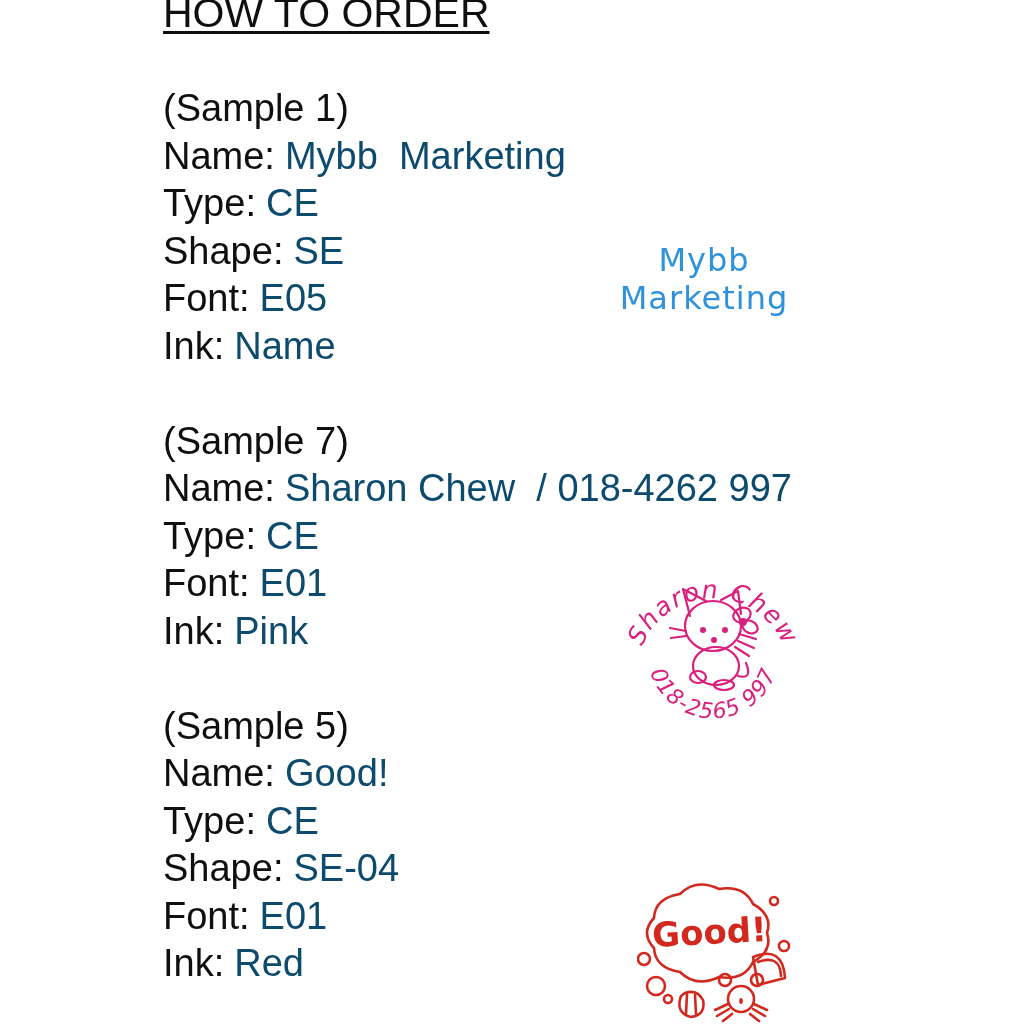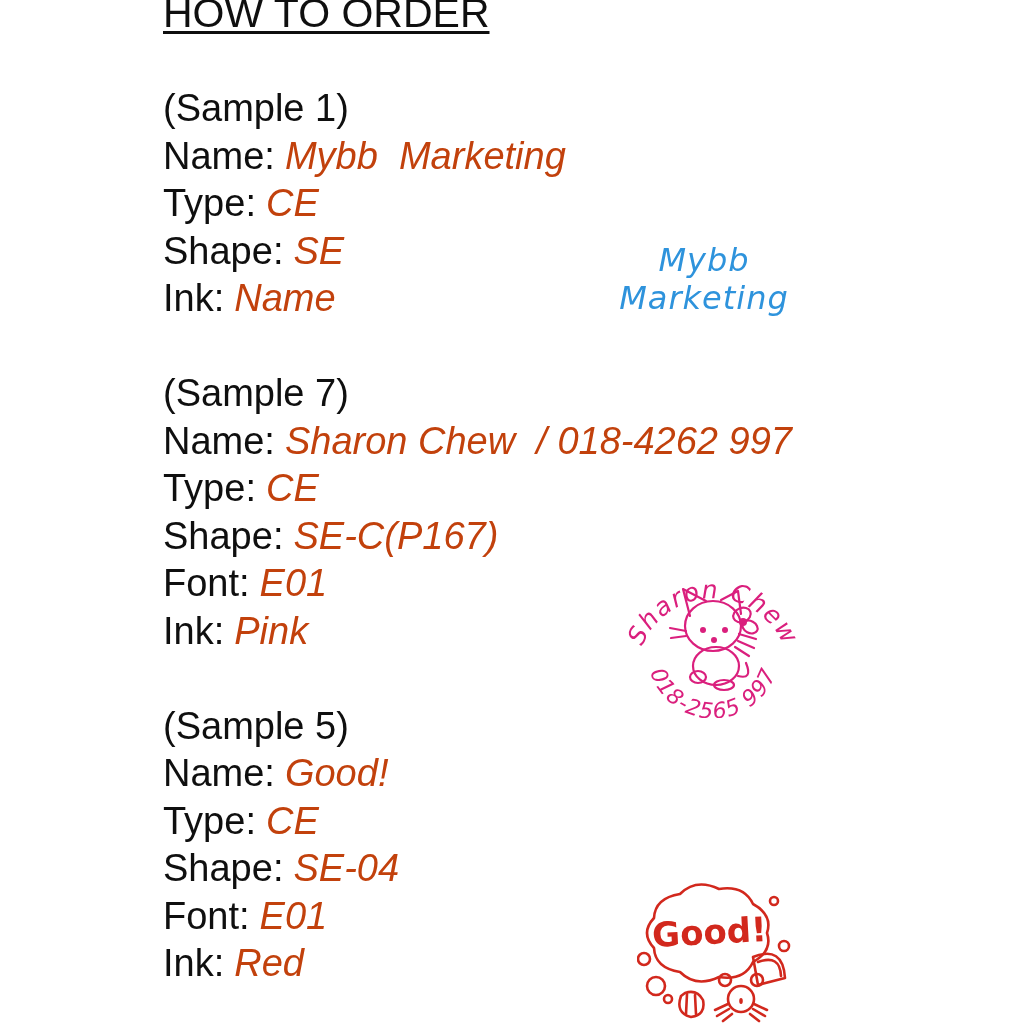--- a/index.html
+++ b/index.html
@@ -4,53 +4,52 @@
 <style>
   html,body{margin:0;padding:0;}
   body{
     width:1024px;height:1024px;background:#ffffff;overflow:hidden;position:relative;
     font-family:"Liberation Sans", sans-serif;color:#0f0f0f;
   }
   .doc{position:absolute;left:163px;top:-10px;font-size:38px;line-height:47.5px;}
   .line{height:47.5px;white-space:nowrap;}
   .title{font-size:41px;text-decoration:underline;text-decoration-thickness:3px;text-underline-offset:4px;}
   .lbl{color:#0f0f0f;margin-right:10px;margin-top:46px;}
-  .val{color:#c2410c;white-space:pre-wrap;font-style:italic;}
+  .val{color:#0c4a6e;white-space:pre-wrap;}
   .stamp-blue{
     position:absolute;left:594px;top:241px;width:220px;text-align:center;
     color:#2e93dc;font-family:"DejaVu Sans", sans-serif;font-size:32px;line-height:38px;
     letter-spacing:1px;
-    font-style:italic;
   }
   .stamp-svg{position:absolute;}
   .pink-stroke{stroke:#da1f7d;fill:none;stroke-width:2.2;stroke-linecap:round;stroke-linejoin:round;}
   .pink-fill{fill:#da1f7d;stroke:none;}
   .pink-text{fill:#da1f7d;font-family:"DejaVu Sans", sans-serif;font-style:italic;}
   .red-stroke{stroke:#d2281d;fill:none;stroke-width:2.6;stroke-linecap:round;stroke-linejoin:round;}
   .red-fill{fill:#d2281d;stroke:none;}
   .red-text{fill:#d2281d;font-family:"DejaVu Sans", sans-serif;font-weight:bold;}
 </style>
 </head>
 <body>
 
 <div class="doc">
   <div class="line"><span class="title">HOW TO ORDER</span></div>
   <div class="line"></div>
 
   <div class="line">(Sample 1)</div>
   <div class="line"><span class="lbl">Name:</span><span class="val">Mybb  Marketing</span></div>
   <div class="line"><span class="lbl">Type:</span><span class="val">CE</span></div>
   <div class="line"><span class="lbl">Shape:</span><span class="val">SE</span></div>
+  <div class="line"><span class="lbl">Font:</span><span class="val">E05</span></div>
   <div class="line"><span class="lbl">Ink:</span><span class="val">Name</span></div>
   <div class="line"></div>
 
   <div class="line">(Sample 7)</div>
   <div class="line"><span class="lbl">Name:</span><span class="val">Sharon Chew  / 018-4262 997</span></div>
   <div class="line"><span class="lbl">Type:</span><span class="val">CE</span></div>
-  <div class="line"><span class="lbl">Shape:</span><span class="val">SE-C(P167)</span></div>
   <div class="line"><span class="lbl">Font:</span><span class="val">E01</span></div>
   <div class="line"><span class="lbl">Ink:</span><span class="val">Pink</span></div>
   <div class="line"></div>
 
   <div class="line">(Sample 5)</div>
   <div class="line"><span class="lbl">Name:</span><span class="val">Good!</span></div>
   <div class="line"><span class="lbl">Type:</span><span class="val">CE</span></div>
   <div class="line"><span class="lbl">Shape:</span><span class="val">SE-04</span></div>
   <div class="line"><span class="lbl">Font:</span><span class="val">E01</span></div>
   <div class="line"><span class="lbl">Ink:</span><span class="val">Red</span></div>

